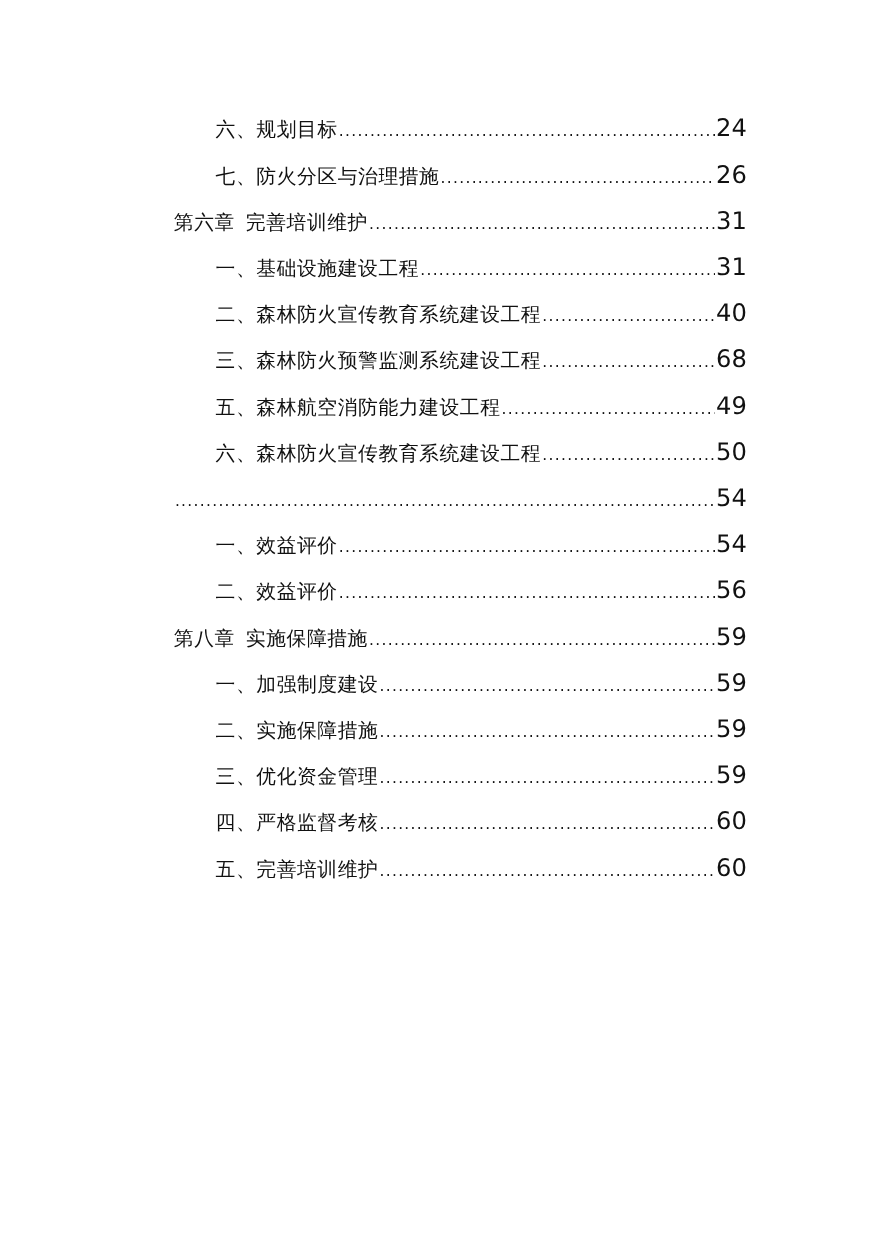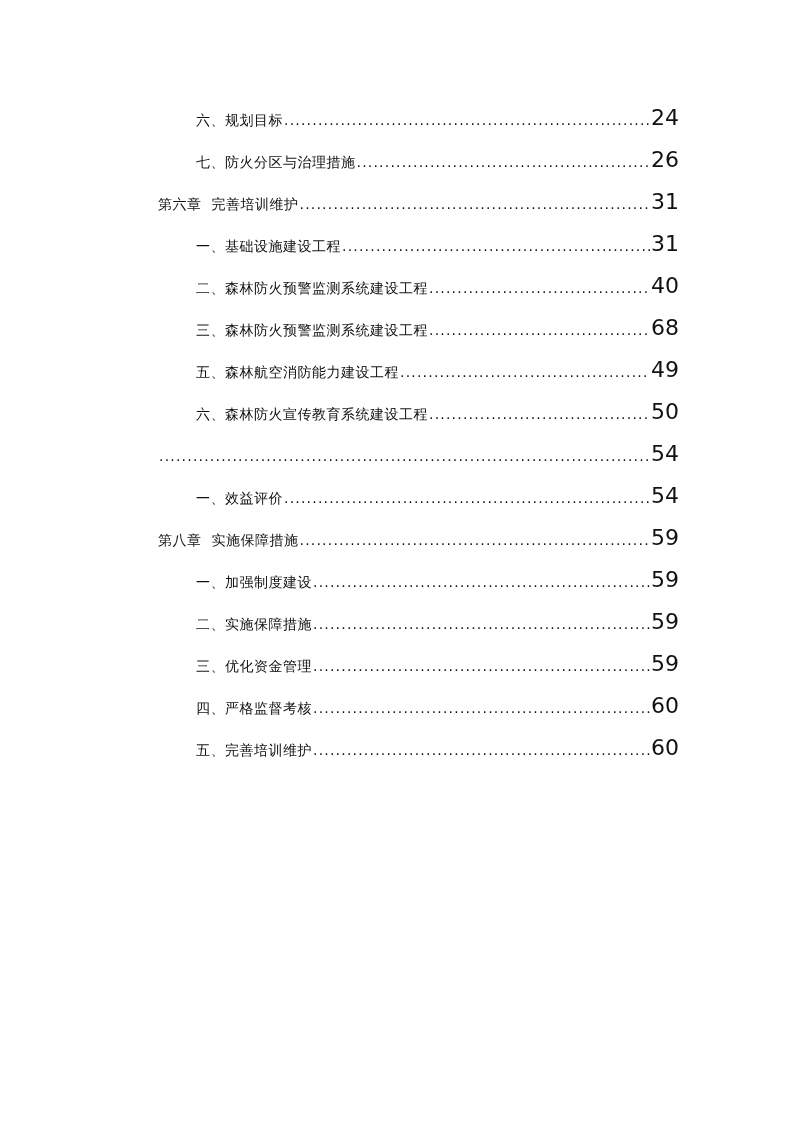--- a/index.html
+++ b/index.html
@@ -28,21 +28,21 @@
     line-height: 26px;
     font-size: 17px;
     white-space: nowrap;
   }
   .toc-row.level-2 {
     padding-left: 38px;
   }
   .toc-title {
     flex: 0 0 auto;
     font-family: "DejaVu Serif", "Liberation Serif", serif;
-    font-size: 14px;
+    font-size: 18px;
     letter-spacing: 0.5px;
   }
   .toc-row.level-1 .toc-title .chap-sep {
     display: inline-block;
     width: 10px;
   }
   .toc-leader {
     flex: 1 1 auto;
     overflow: hidden;
     margin: 0 1px;
@@ -83,21 +83,21 @@
     <span class="toc-page">31</span>
   </div>
 
   <div class="toc-row level-2">
     <span class="toc-title">一、基础设施建设工程</span>
     <span class="toc-leader"></span>
     <span class="toc-page">31</span>
   </div>
 
   <div class="toc-row level-2">
-    <span class="toc-title">二、森林防火预警监测系统建设工程</span>
+    <span class="toc-title">二、森林防火宣传教育系统建设工程</span>
     <span class="toc-leader"></span>
     <span class="toc-page">40</span>
   </div>
 
   <div class="toc-row level-2">
     <span class="toc-title">三、森林防火预警监测系统建设工程</span>
     <span class="toc-leader"></span>
     <span class="toc-page">68</span>
   </div>
 
@@ -118,20 +118,25 @@
     <span class="toc-leader"></span>
     <span class="toc-page">54</span>
   </div>
 
   <div class="toc-row level-2">
     <span class="toc-title">一、效益评价</span>
     <span class="toc-leader"></span>
     <span class="toc-page">54</span>
   </div>
 
+  <div class="toc-row level-2">
+    <span class="toc-title">二、效益评价</span>
+    <span class="toc-leader"></span>
+    <span class="toc-page">56</span>
+  </div>
 
   <div class="toc-row level-1">
     <span class="toc-title"><span>第八章</span><span class="chap-sep"></span><span>实施保障措施</span></span>
     <span class="toc-leader"></span>
     <span class="toc-page">59</span>
   </div>
 
   <div class="toc-row level-2">
     <span class="toc-title">一、加强制度建设</span>
     <span class="toc-leader"></span>

